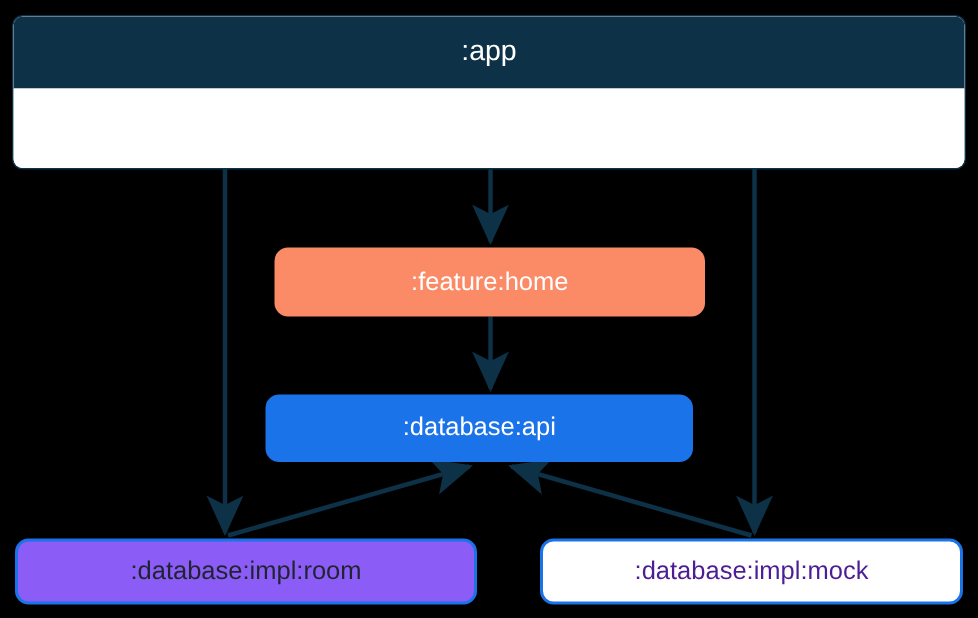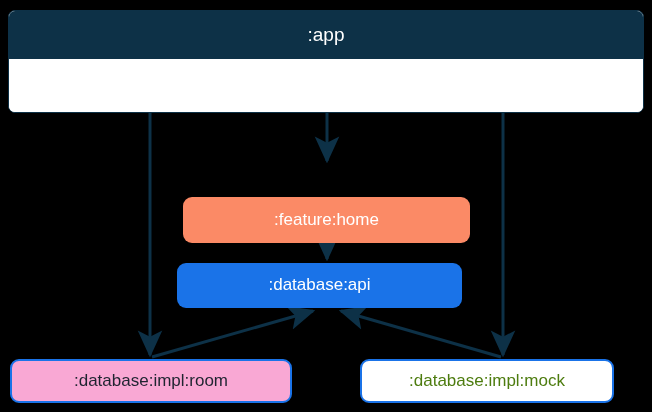--- a/index.html
+++ b/index.html
@@ -63,52 +63,51 @@
   
   #node-feature-home {
     left: 183px;
     top: 165px;
     width: 287px;
     height: 46px;
     border-radius: 9px;
     background: #fb8a66;
     color: #ffffff;
     font-size: 17px;
-    margin-top: 32px;
   }
   #node-database-api {
     left: 177px;
     top: 263px;
     width: 285px;
     height: 45px;
     border-radius: 9px;
     background: #1a73e8;
     color: #ffffff;
     font-size: 17px;
   }
   #node-database-impl-room {
     left: 10px;
     top: 359px;
-    width: 282px;
+    width: 308px;
     height: 44px;
     border-radius: 9px;
-    background: #f9a8d4;
+    background: #8b5cf6;
     border: 2px solid #1a73e8;
     color: #1f2430;
     font-size: 17px;
   }
   #node-database-impl-mock {
     left: 360px;
     top: 359px;
-    width: 254px;
+    width: 282px;
     height: 44px;
     border-radius: 9px;
     background: #ffffff;
     border: 2px solid #1a73e8;
-    color: #4d7c0f;
+    color: #4c1d95;
     font-size: 17px;
   }
 </style>
 </head>
 <body>
 
 <div id="stage">
 
   <svg id="edges" viewBox="0 0 652 412" width="652" height="412" xmlns="http://www.w3.org/2000/svg">
     <defs>

